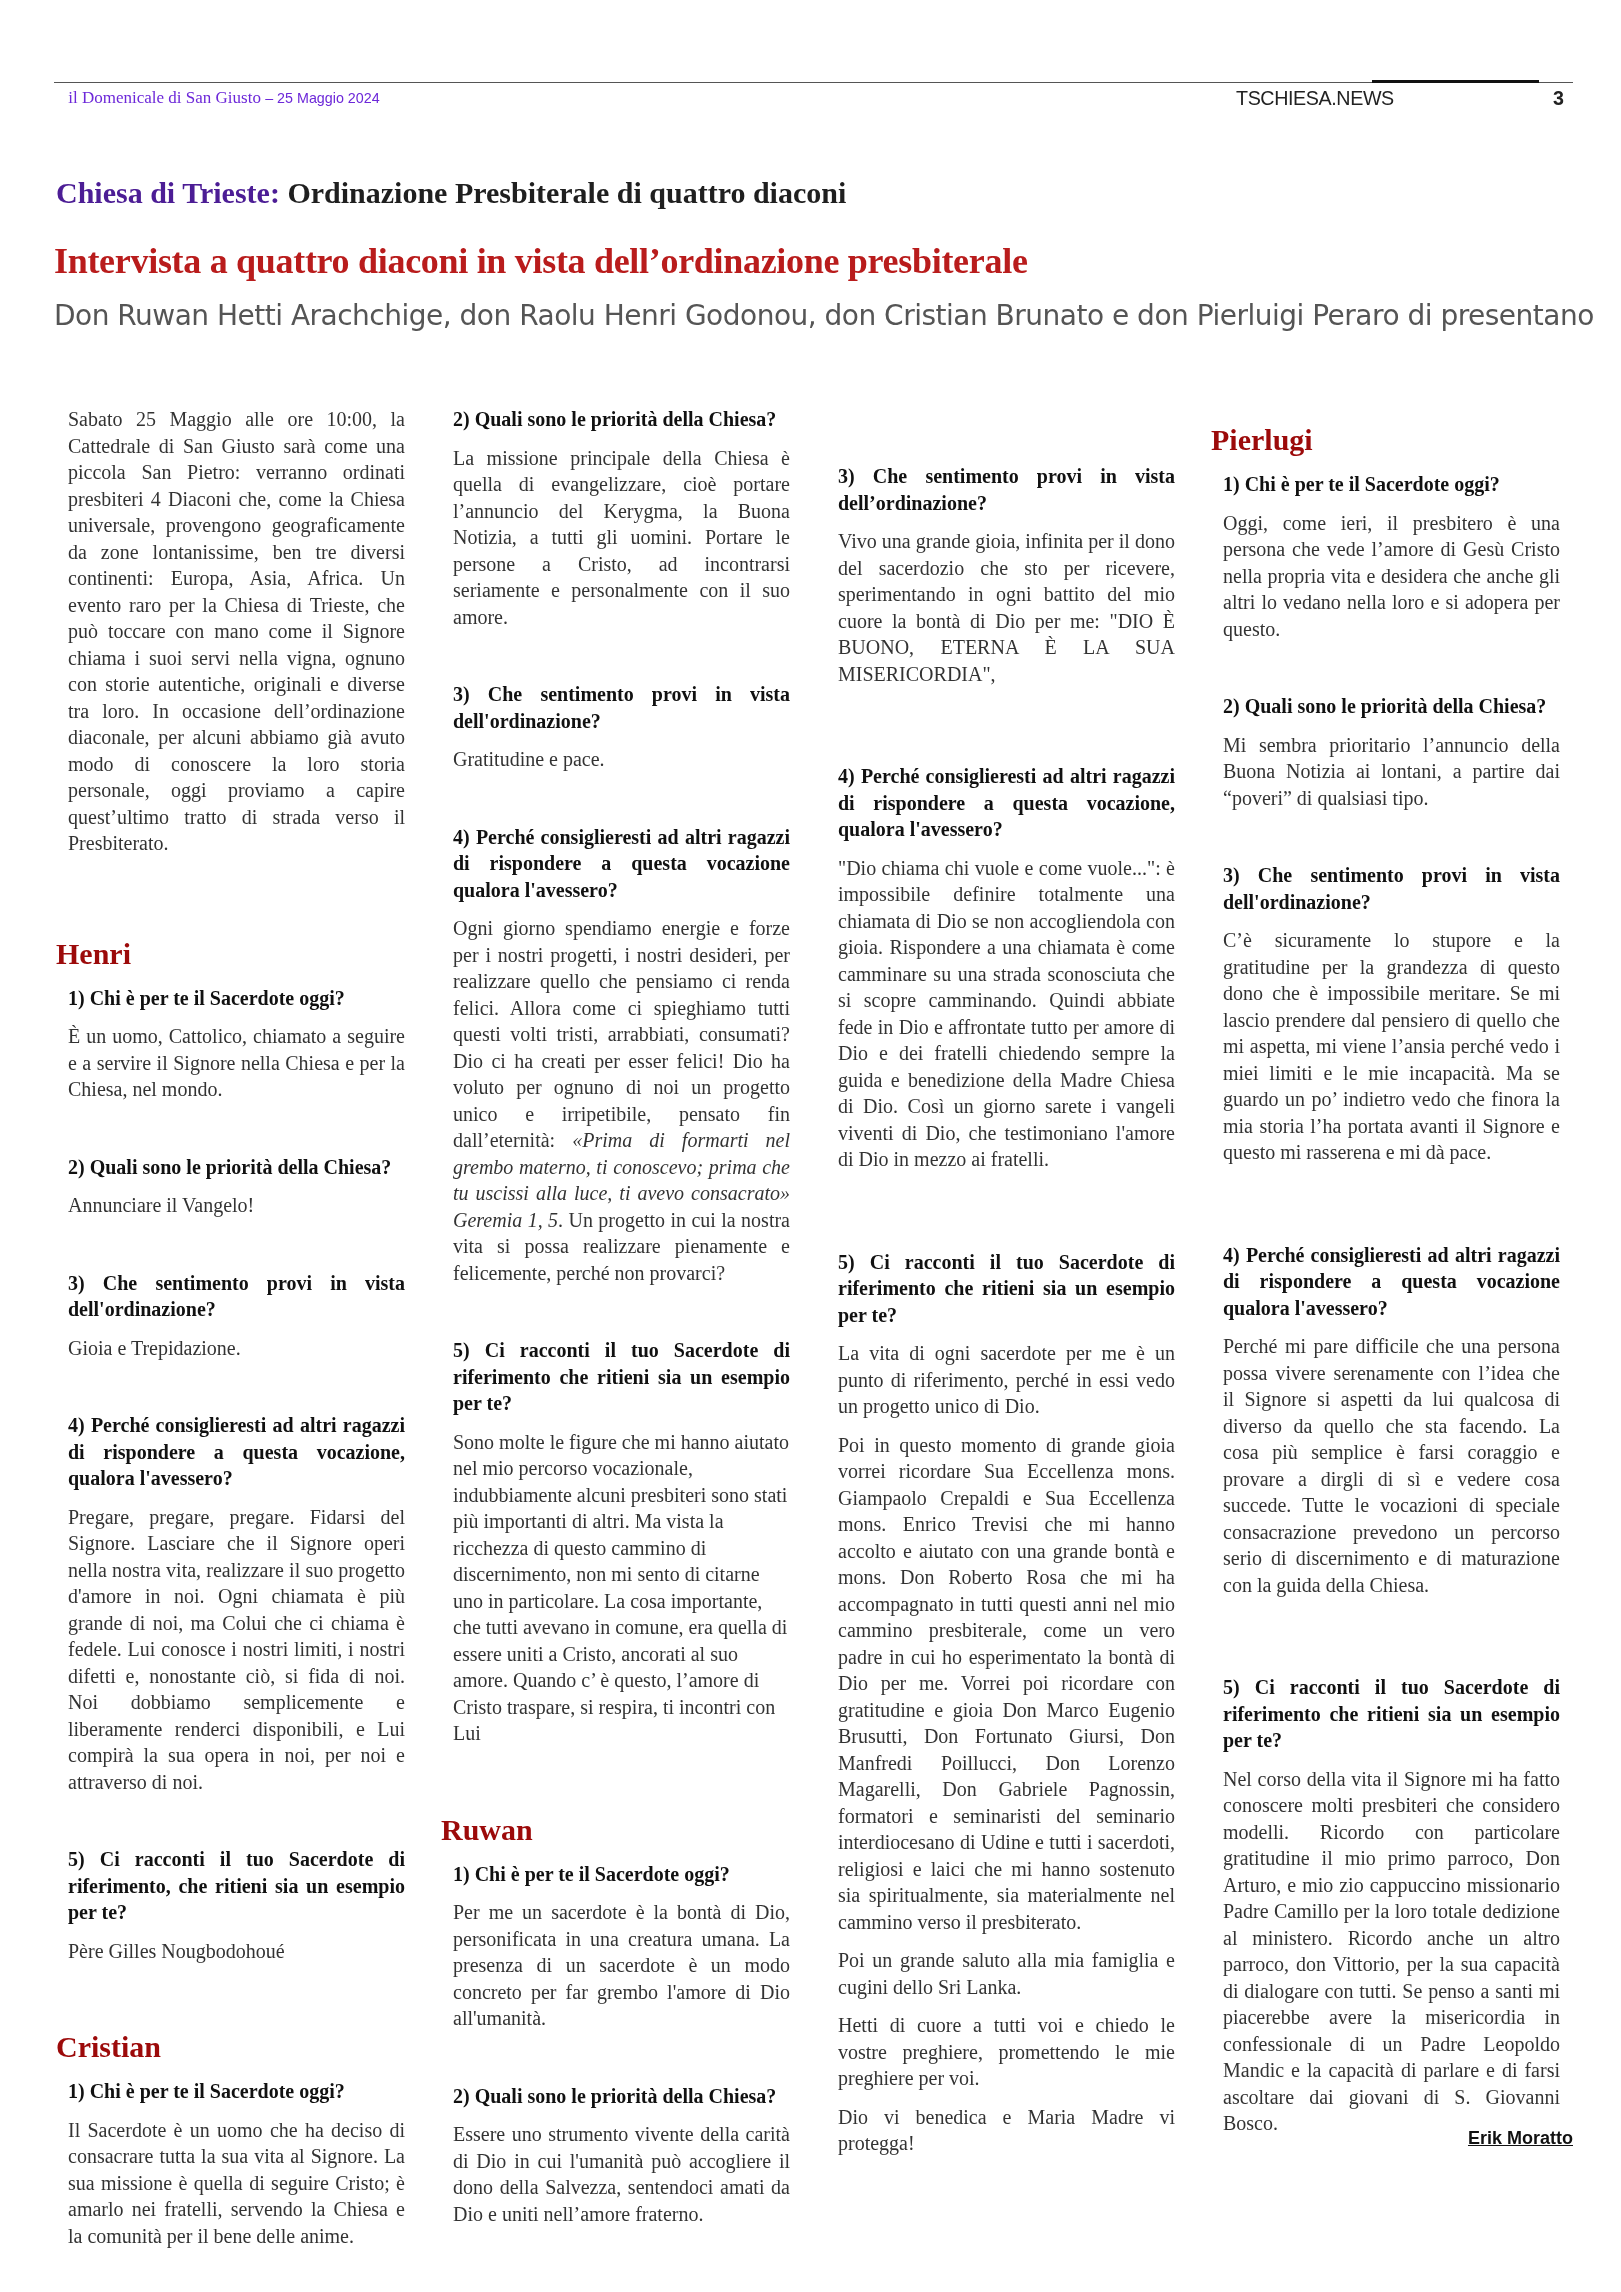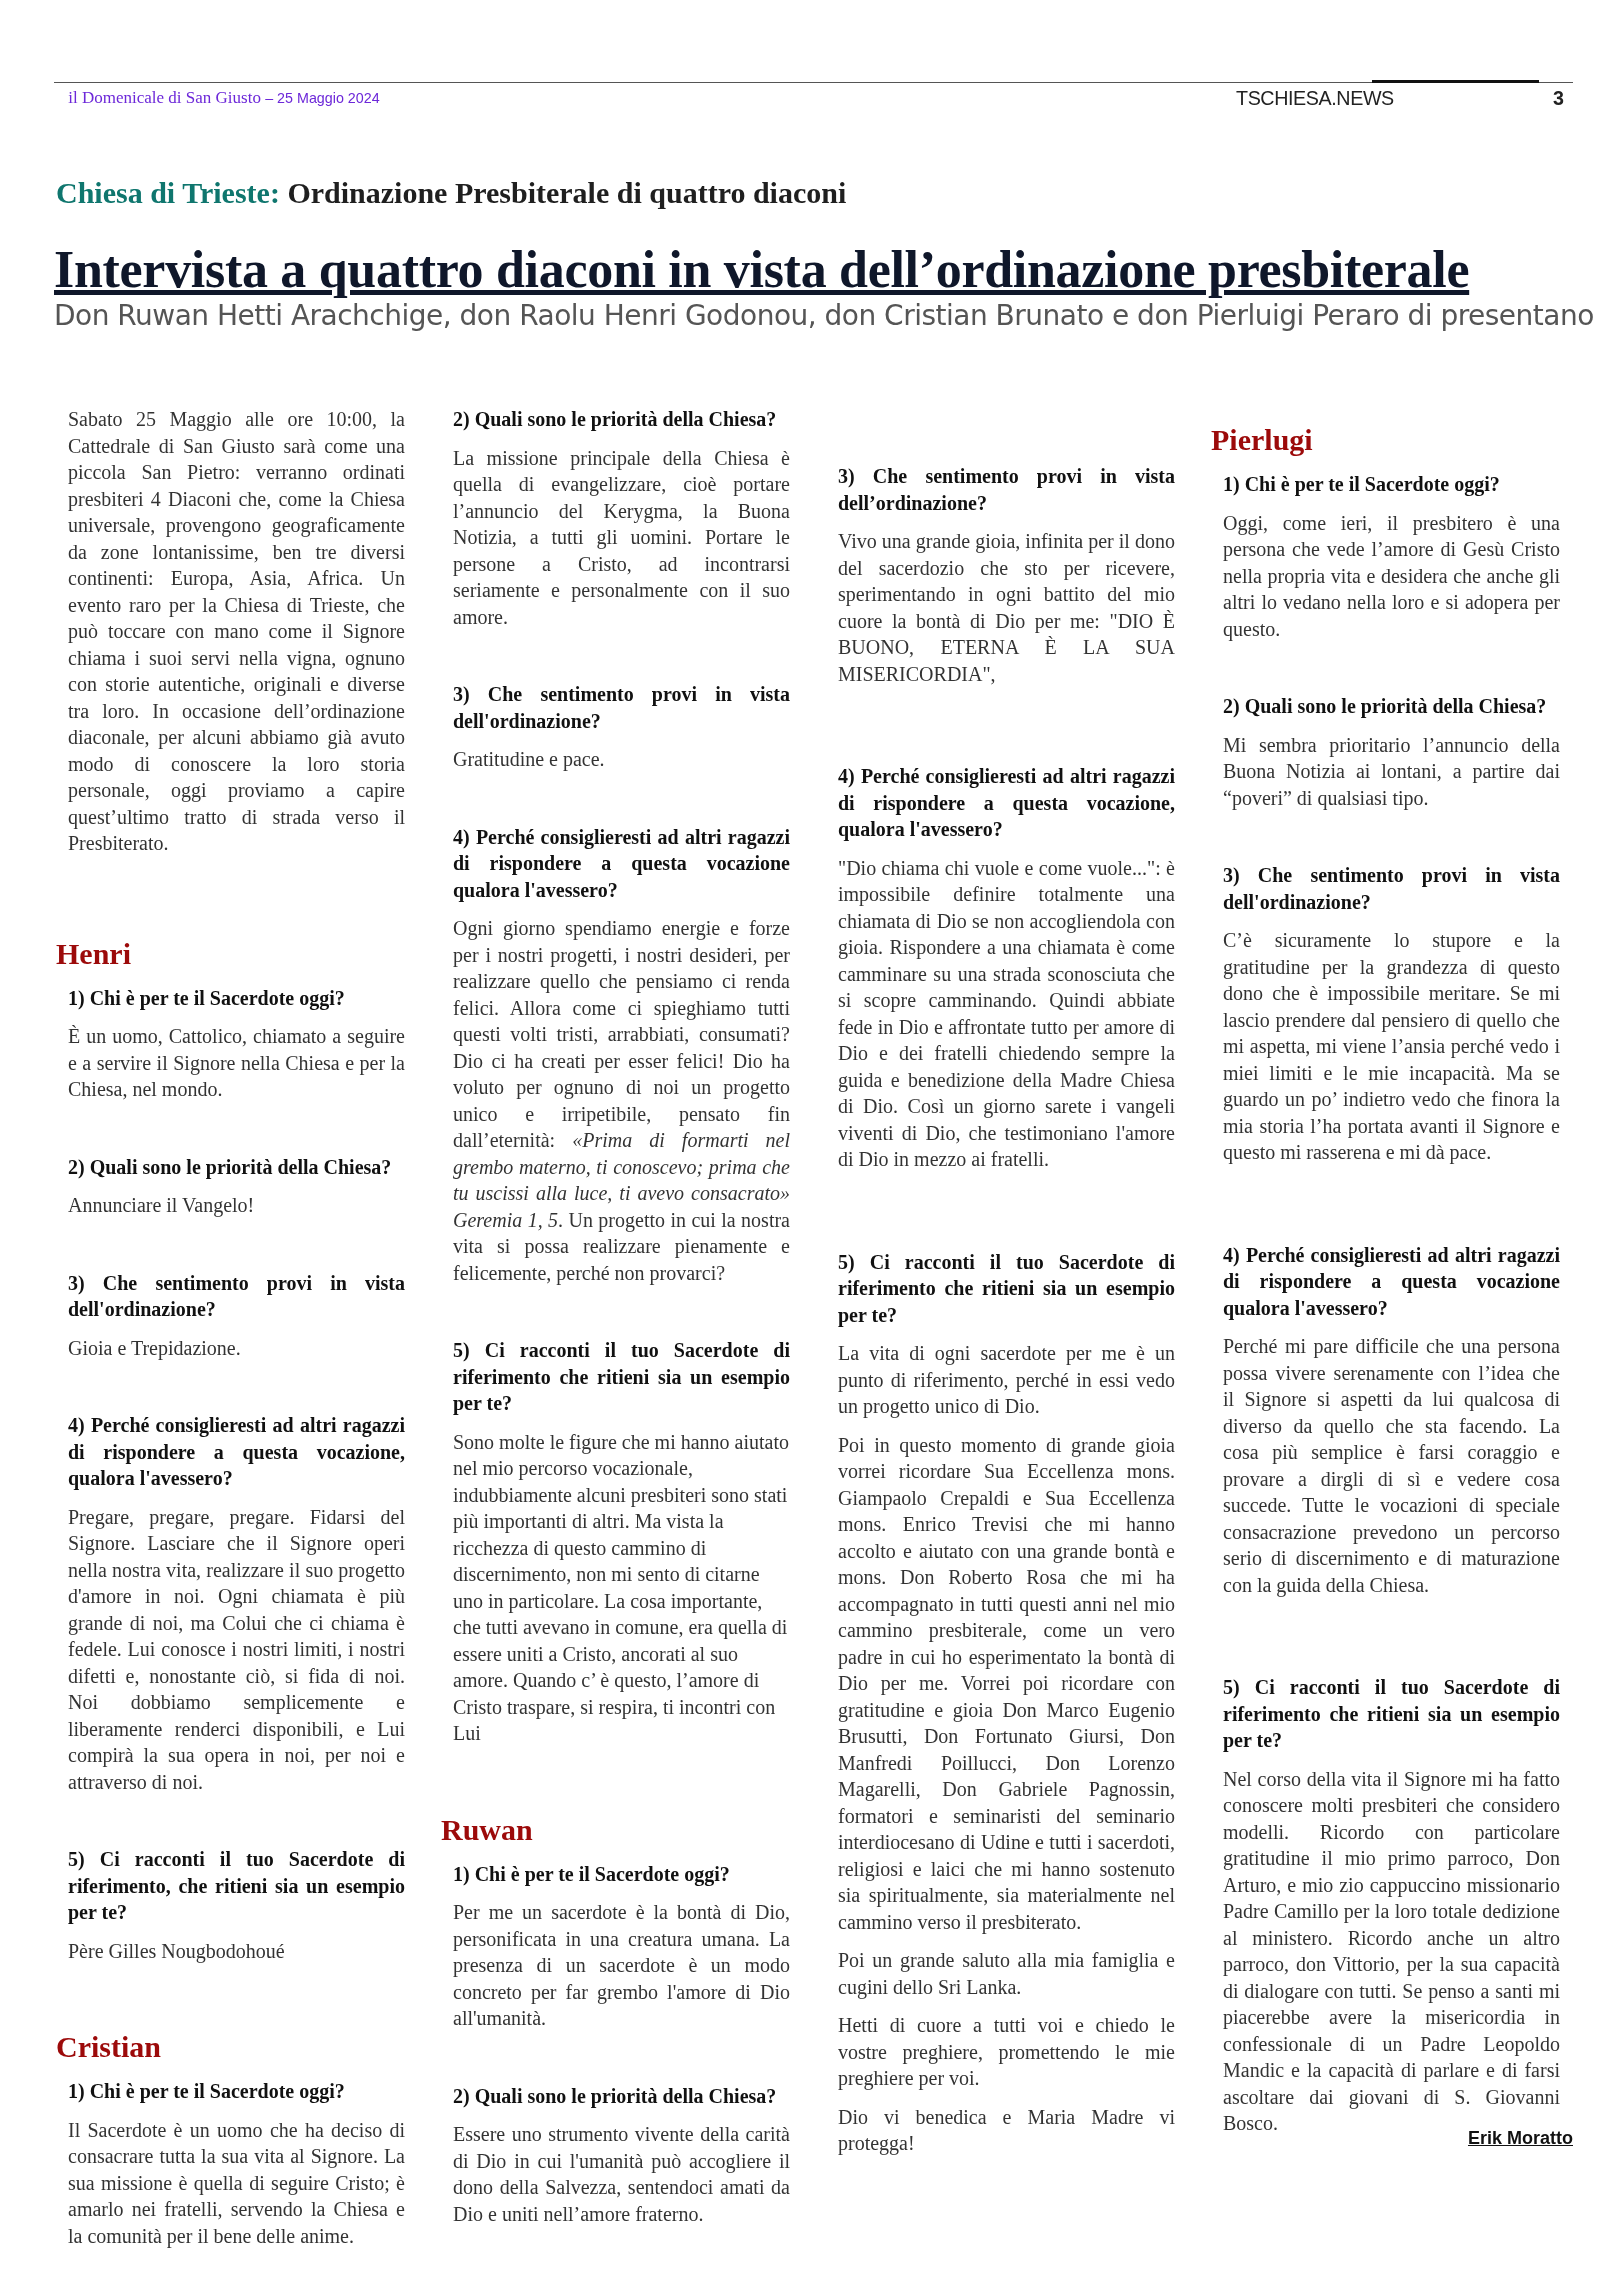--- a/index.html
+++ b/index.html
@@ -24,24 +24,24 @@
       font-family: "Liberation Sans", sans-serif; letter-spacing: -0.4px;
     }
     .rh-page {
       position: absolute; right: 9px; top: 3.6px; font-size: 19.7px; font-weight: bold;
       font-family: "Liberation Sans", sans-serif;
     }
     .kicker {
       position: absolute; left: 56px; top: 176px; font-size: 30px; font-weight: bold;
       color: #1f1f1f; white-space: nowrap;
     }
-    .kicker .accent { color: #0f766e; }
+    .kicker .accent { color: #4c1d95; }
     .headline {
-      position: absolute; left: 54px; top: 240px; font-size: 52px; font-weight: bold;
-      color: #0f172a; white-space: nowrap; letter-spacing: -0.3px; text-decoration: underline;
+      position: absolute; left: 54px; top: 240px; font-size: 36px; font-weight: bold;
+      color: #b91c1c; white-space: nowrap; letter-spacing: -0.3px;
     }
     .subhead {
       position: absolute; left: 54px; top: 299px; font-size: 28px;
       font-family: "DejaVu Sans", sans-serif; color: #555; white-space: nowrap;
       letter-spacing: -0.5px;
     }
     .col {
       position: absolute; top: 394px; width: 361px; font-size: 20px; line-height: 26.5px;
       color: #333; text-align: justify;
     }

